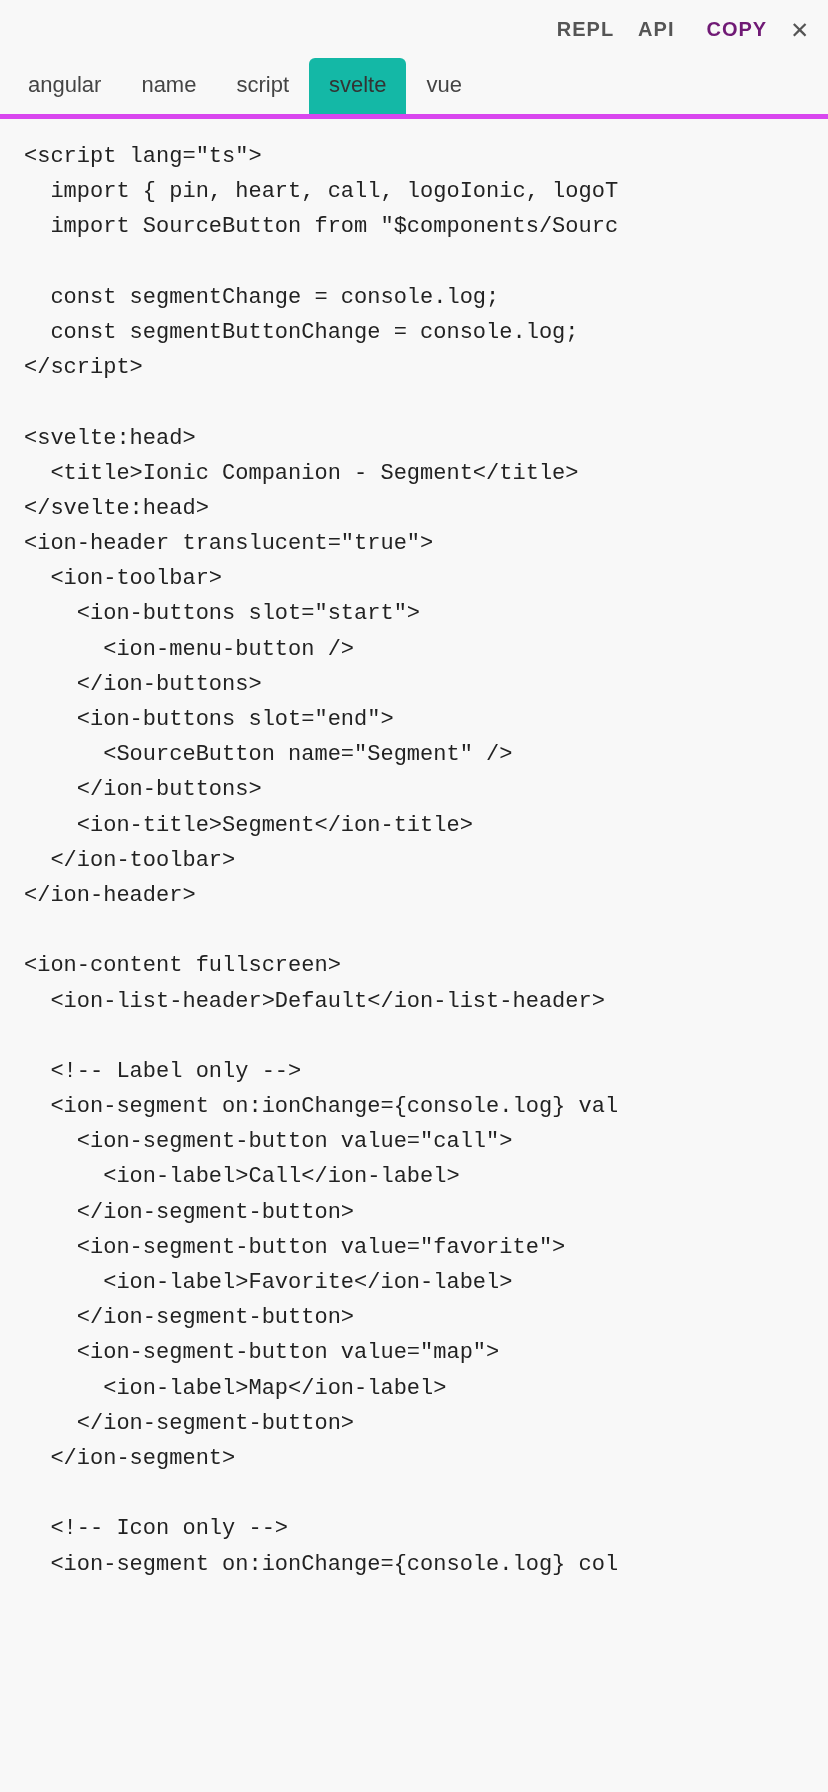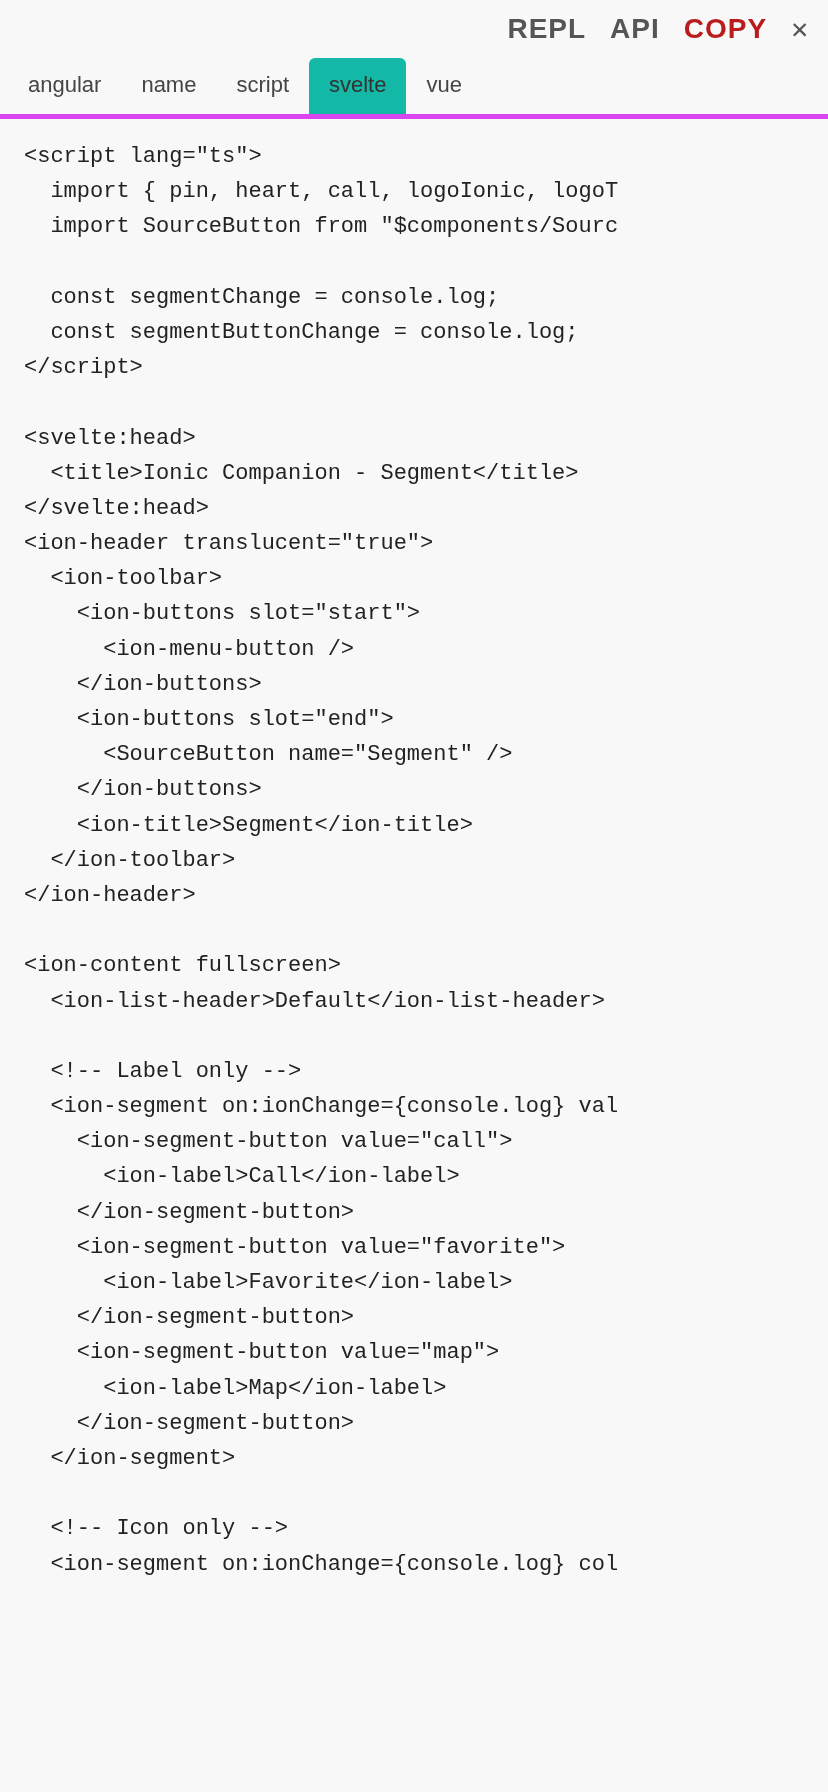--- a/index.html
+++ b/index.html
@@ -21,29 +21,30 @@
       display: flex;
       align-items: center;
       justify-content: flex-end;
       padding: 12px 20px;
       background: #f8f8f8;
       gap: 24px;
     }
 
     .top-nav-item {
       font-family: Arial, sans-serif;
-      font-size: 28px;
+      font-size: 20px;
       font-weight: 600;
       color: #555;
       cursor: pointer;
       letter-spacing: 1px;
     }
 
     .top-nav-item.active {
-      color: #b91c1c;
+      color: #701a75;
+      margin-left: 8px;
     }
 
     .top-nav-close {
       font-size: 28px;
       color: #555;
       cursor: pointer;
       font-weight: 300;
     }
 
     

